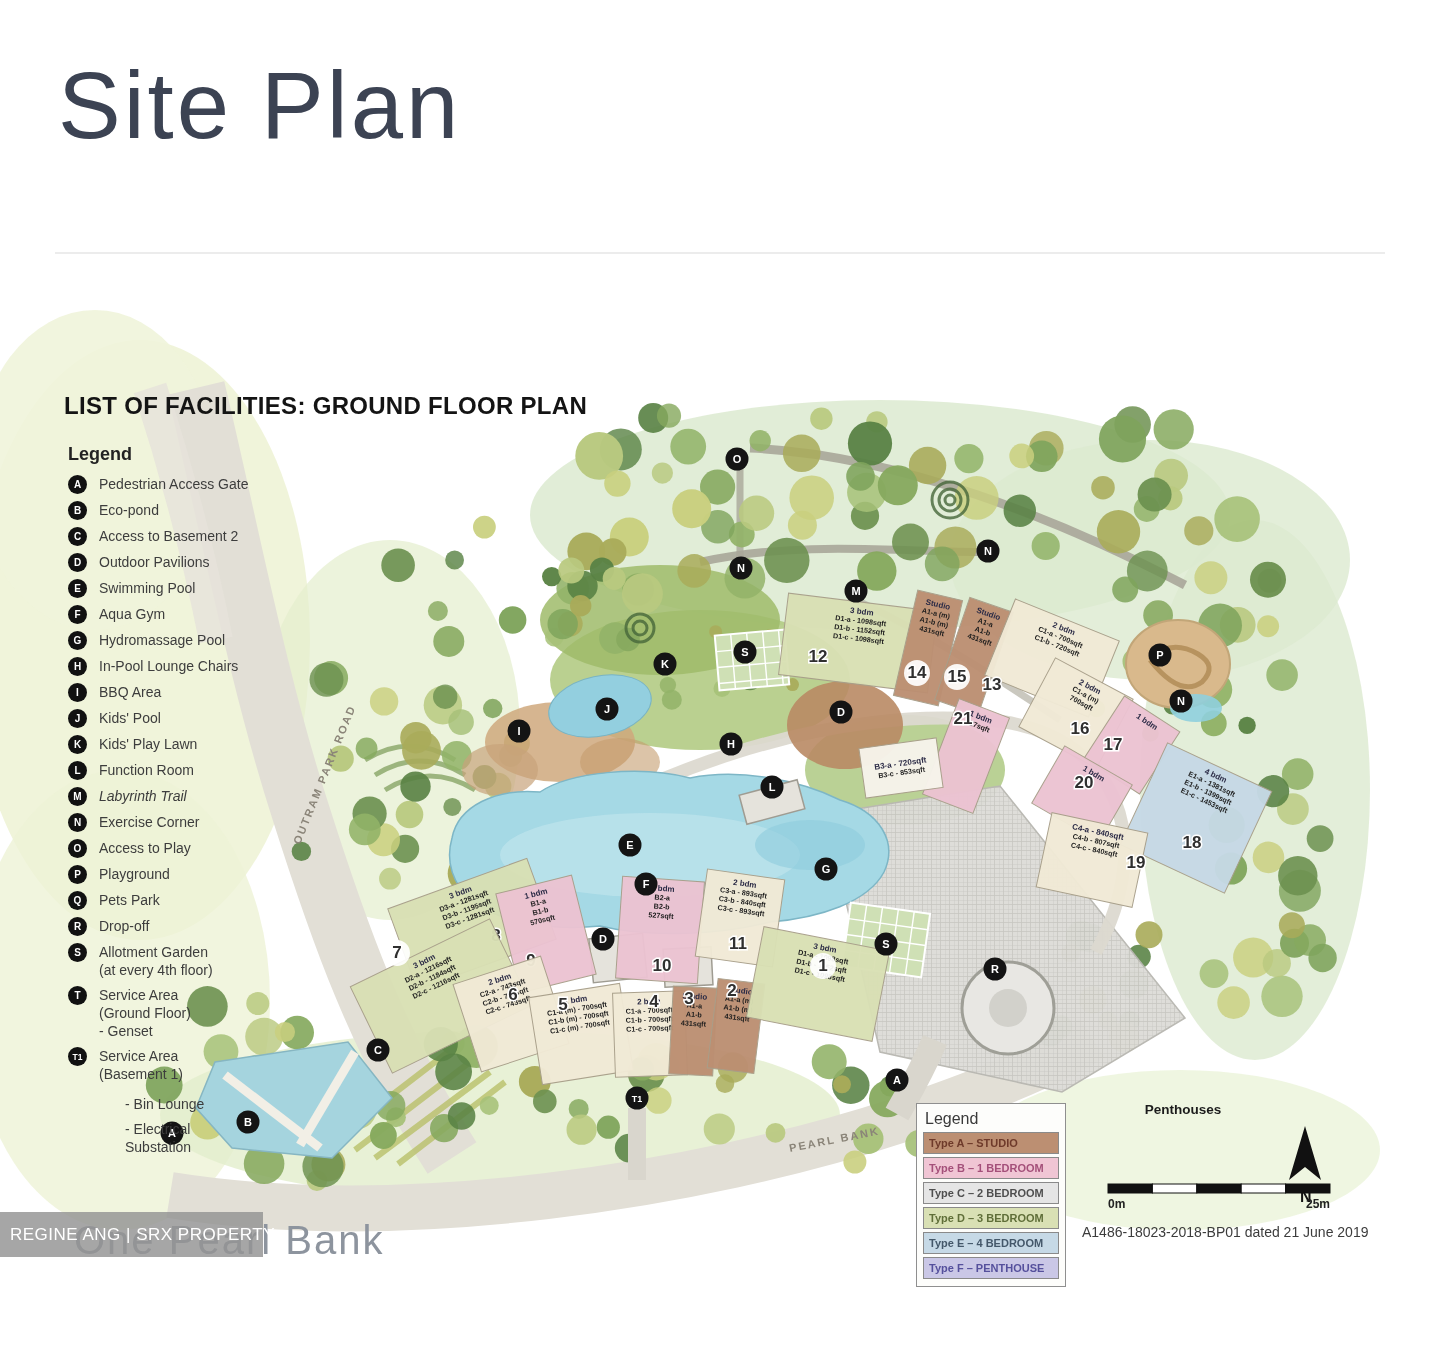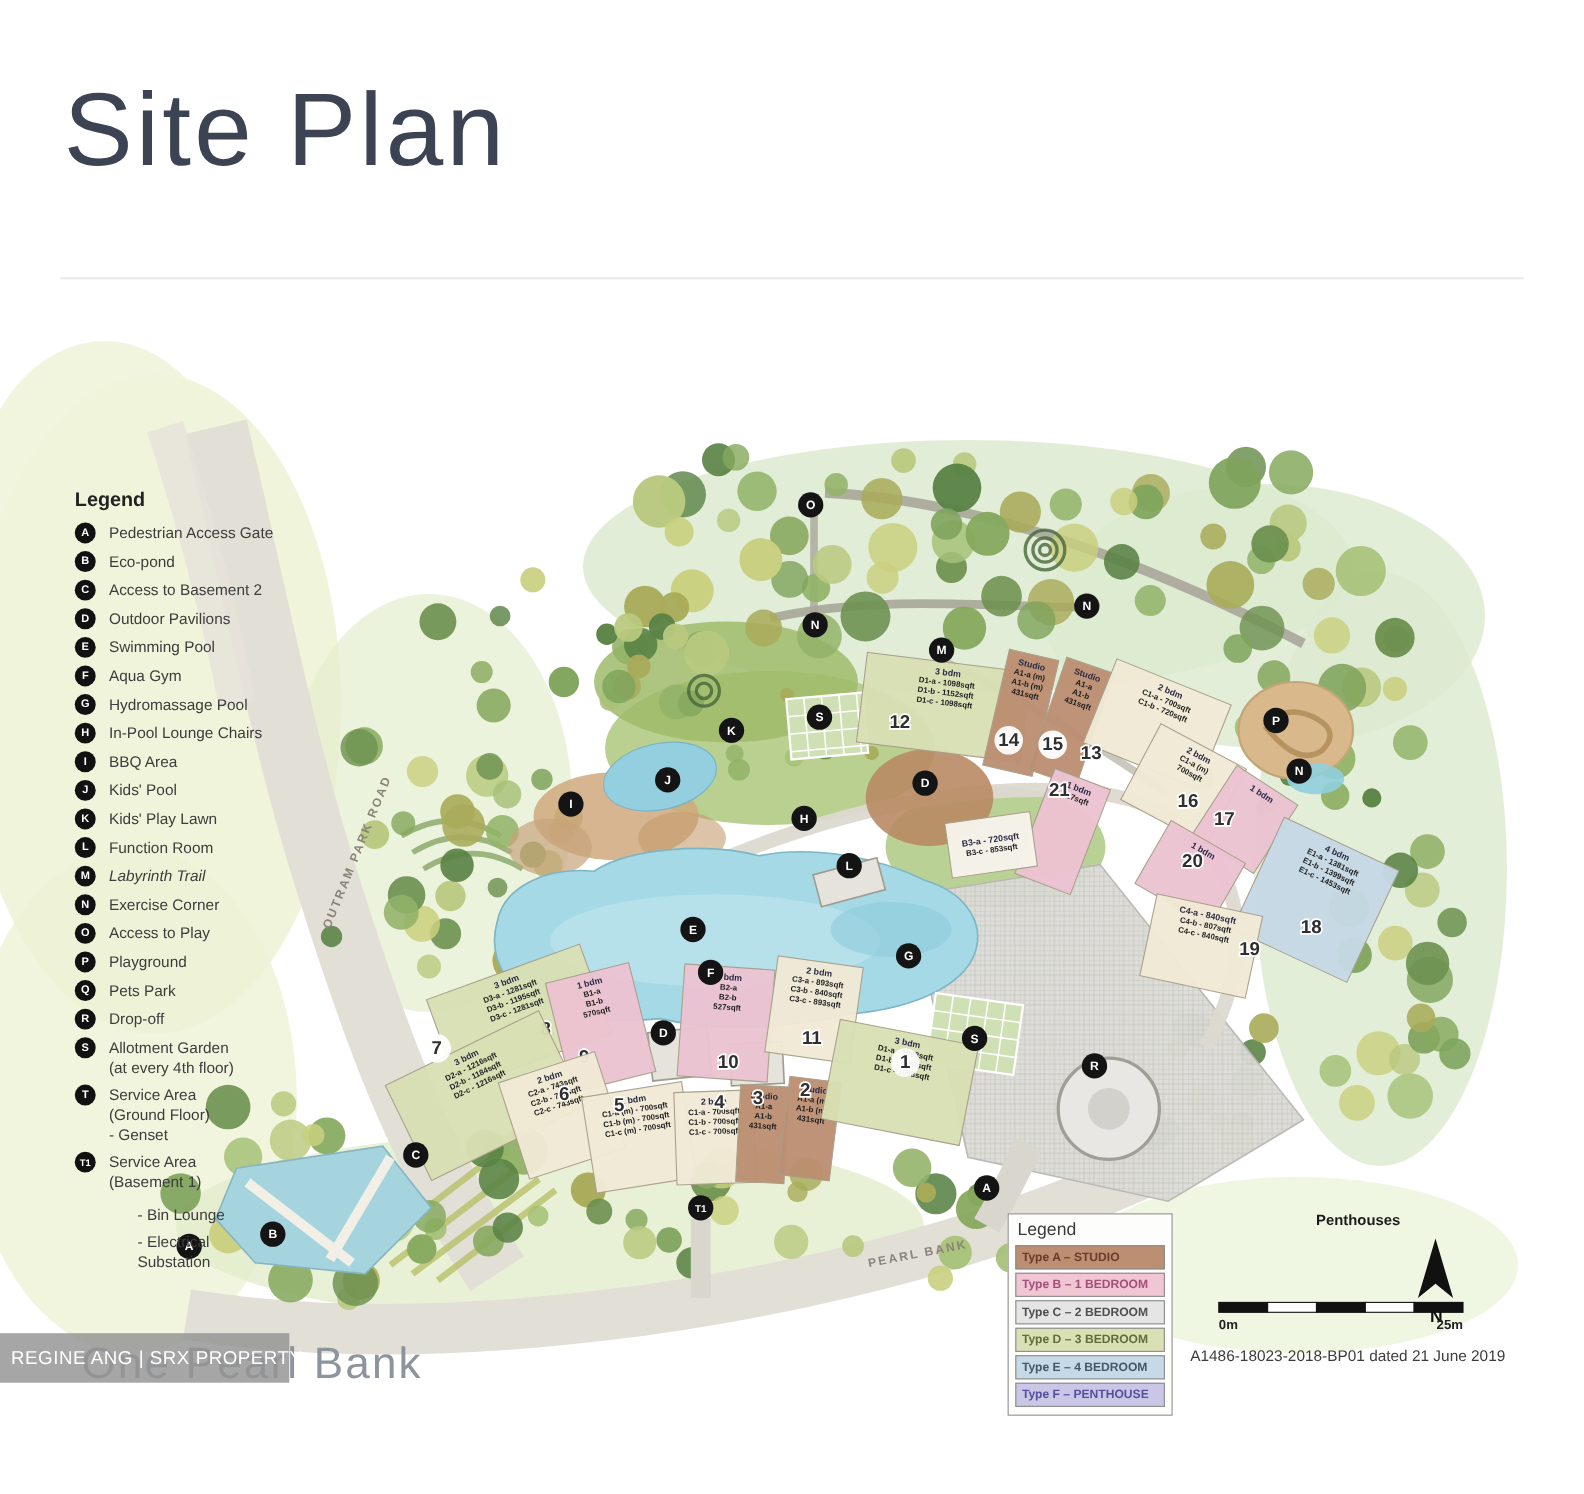--- a/index.html
+++ b/index.html
@@ -1,40 +1,40 @@
 <!DOCTYPE html>
 <html><head>
 <meta charset="utf-8">
 <style>
   html,body{margin:0;padding:0;background:#ffffff;}
   #page{position:relative;width:1440px;height:1358px;background:#ffffff;overflow:hidden;
         font-family:"Liberation Sans",sans-serif;}
   #page-title{position:absolute;left:58px;top:52px;font-size:94px;font-weight:300;
-        color:#3c4353;letter-spacing:3px;margin-top:12px;}
+        color:#3c4353;letter-spacing:3px;}
   #divider{position:absolute;left:55px;top:252px;width:1330px;height:2px;background:#ececec;}
   #site-svg{position:absolute;left:0;top:0;}
   #facilities-heading{position:absolute;left:64px;top:392px;font-size:24px;font-weight:800;
         color:#141414;letter-spacing:0.3px;}
   #legend-panel{position:absolute;left:68px;top:444px;width:230px;}
   #legend-title{font-size:18px;font-weight:800;color:#222;margin-bottom:10px;}
   .legend-row{display:flex;align-items:flex-start;margin-bottom:7px;}
   .legend-badge{flex:0 0 auto;width:19px;height:19px;border-radius:50%;background:#111;
         color:#fff;font-size:10px;font-weight:700;display:flex;align-items:center;
         justify-content:center;margin-right:12px;margin-top:0px;}
   .legend-badge.wide{font-size:8.5px;letter-spacing:0;}
   .legend-label{font-size:14px;color:#3d3d3d;font-weight:500;line-height:18px;}
   .legend-note{font-size:14px;color:#3d3d3d;font-weight:500;line-height:18px;
         margin-left:57px;margin-bottom:7px;white-space:pre-line;}
   #unit-legend{position:absolute;left:916px;top:1103px;width:150px;background:#fdfdfb;
         border:1.5px solid #8f8f8f;padding:5px 6px 7px 6px;box-sizing:border-box;}
   #unit-legend-title{font-size:16px;color:#3a3a3a;font-weight:500;margin:1px 0 4px 2px;}
   .unit-row{height:20px;border:1px solid #8a8a8a;margin-top:3px;font-size:11px;
         font-weight:600;display:flex;align-items:center;padding-left:5px;}
   #penthouse-block{position:absolute;left:1093px;top:1102px;width:180px;text-align:center;}
-  #penthouse-title{font-size:13.5px;font-weight:800;color:#1c1c1c;text-align:right;}
+  #penthouse-title{font-size:13.5px;font-weight:800;color:#1c1c1c;}
   .penthouse-row{font-size:12.5px;font-weight:700;color:#1c1c1c;line-height:15.5px;}
   #doc-ref{position:absolute;left:1082px;top:1224px;font-size:14px;color:#3c3c3c;
         font-weight:500;}
   #brand-logo{position:absolute;left:74px;top:1218px;font-size:40px;font-weight:300;
         color:#8d949e;letter-spacing:2px;z-index:4;}
   #watermark-band{position:absolute;left:0;top:1212px;width:263px;height:45px;
         background:rgba(148,148,148,0.83);z-index:5;display:flex;align-items:center;}
   #watermark-text{color:#ffffff;font-size:17px;font-weight:500;letter-spacing:0.5px;
         padding-left:10px;white-space:nowrap;}
 </style>
@@ -565,20 +565,21 @@
       <text x="1300" y="1202" font-size="16px" font-weight="800" fill="#111" font-family="&quot;Liberation Sans&quot;,sans-serif">N</text>
       <rect x="1108" y="1184" width="44.4" height="9" fill="#111" stroke="#111" stroke-width="1"></rect>
       <rect x="1152.4" y="1184" width="44.4" height="9" fill="#fff" stroke="#111" stroke-width="1"></rect>
       <rect x="1196.8" y="1184" width="44.4" height="9" fill="#111" stroke="#111" stroke-width="1"></rect>
       <rect x="1241.2" y="1184" width="44.4" height="9" fill="#fff" stroke="#111" stroke-width="1"></rect>
       <rect x="1285.6" y="1184" width="44.4" height="9" fill="#111" stroke="#111" stroke-width="1"></rect>
       <text x="1108" y="1208" font-size="12px" fill="#222" font-weight="600" font-family="&quot;Liberation Sans&quot;,sans-serif">0m</text>
       <text x="1330" y="1208" font-size="12px" fill="#222" font-weight="600" text-anchor="end" font-family="&quot;Liberation Sans&quot;,sans-serif">25m</text>
     </svg>
 
+  <div id="facilities-heading">LIST OF FACILITIES: GROUND FLOOR PLAN</div>
 
   <div id="legend-panel">
     <div id="legend-title">Legend</div>
     <div id="legend-items">
         <div class="legend-row">
           <div class="legend-badge">A</div>
           <div class="legend-label" style="white-space: pre-line;">Pedestrian Access Gate</div>
         </div>
         <div class="legend-row">
           <div class="legend-badge">B</div>

